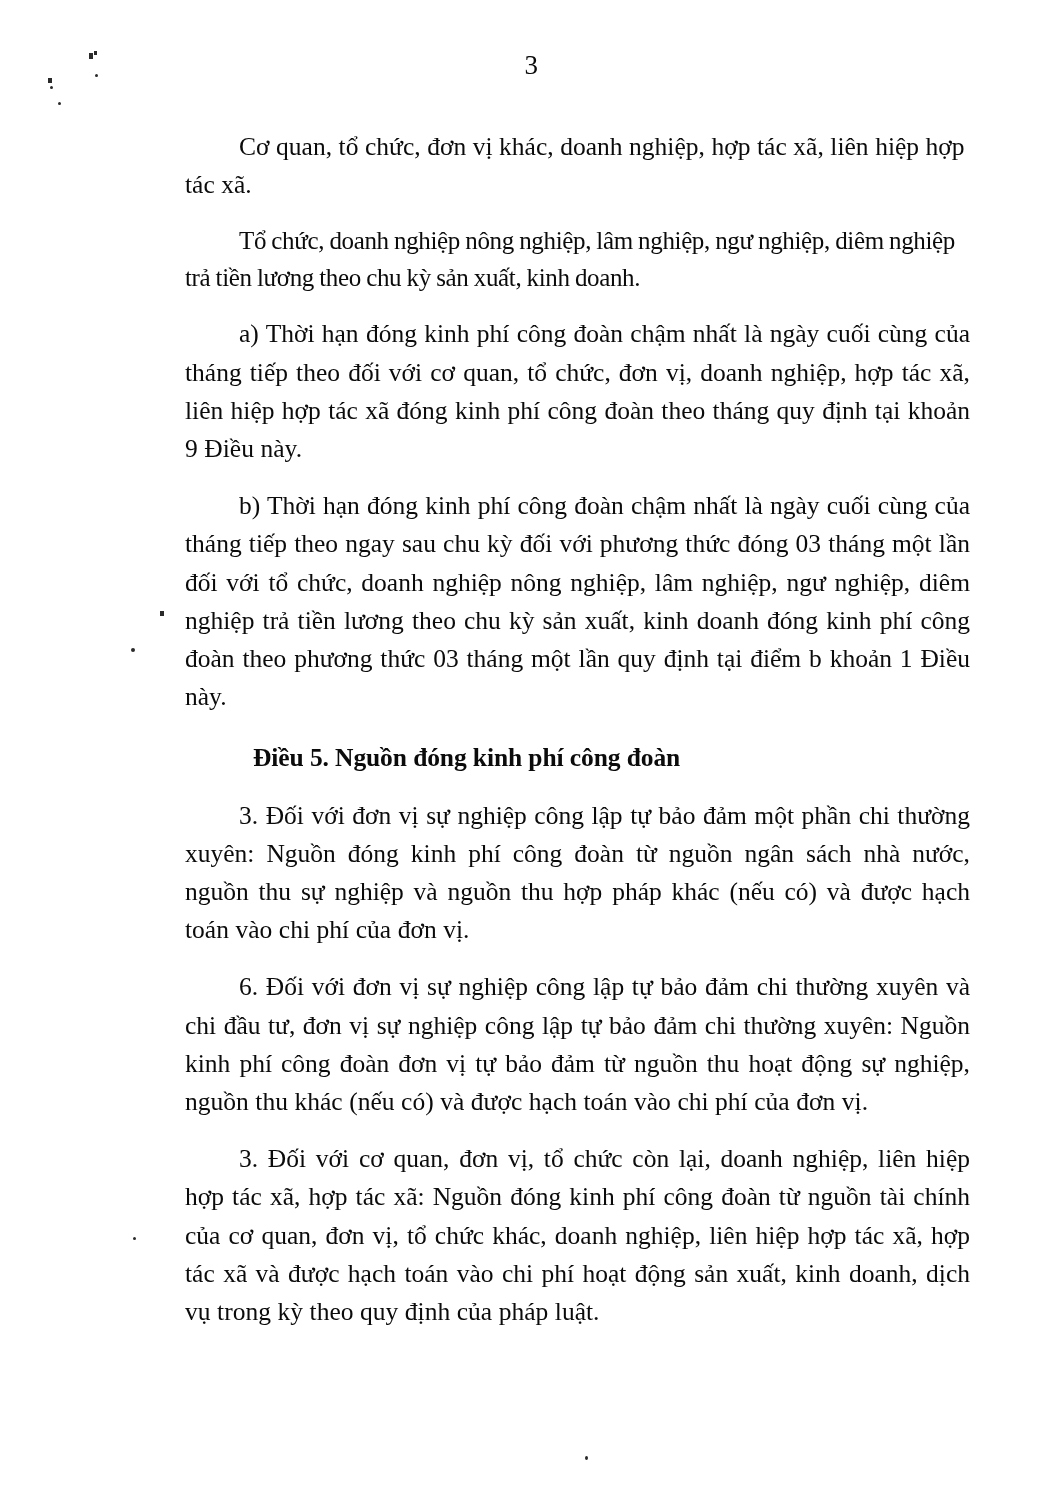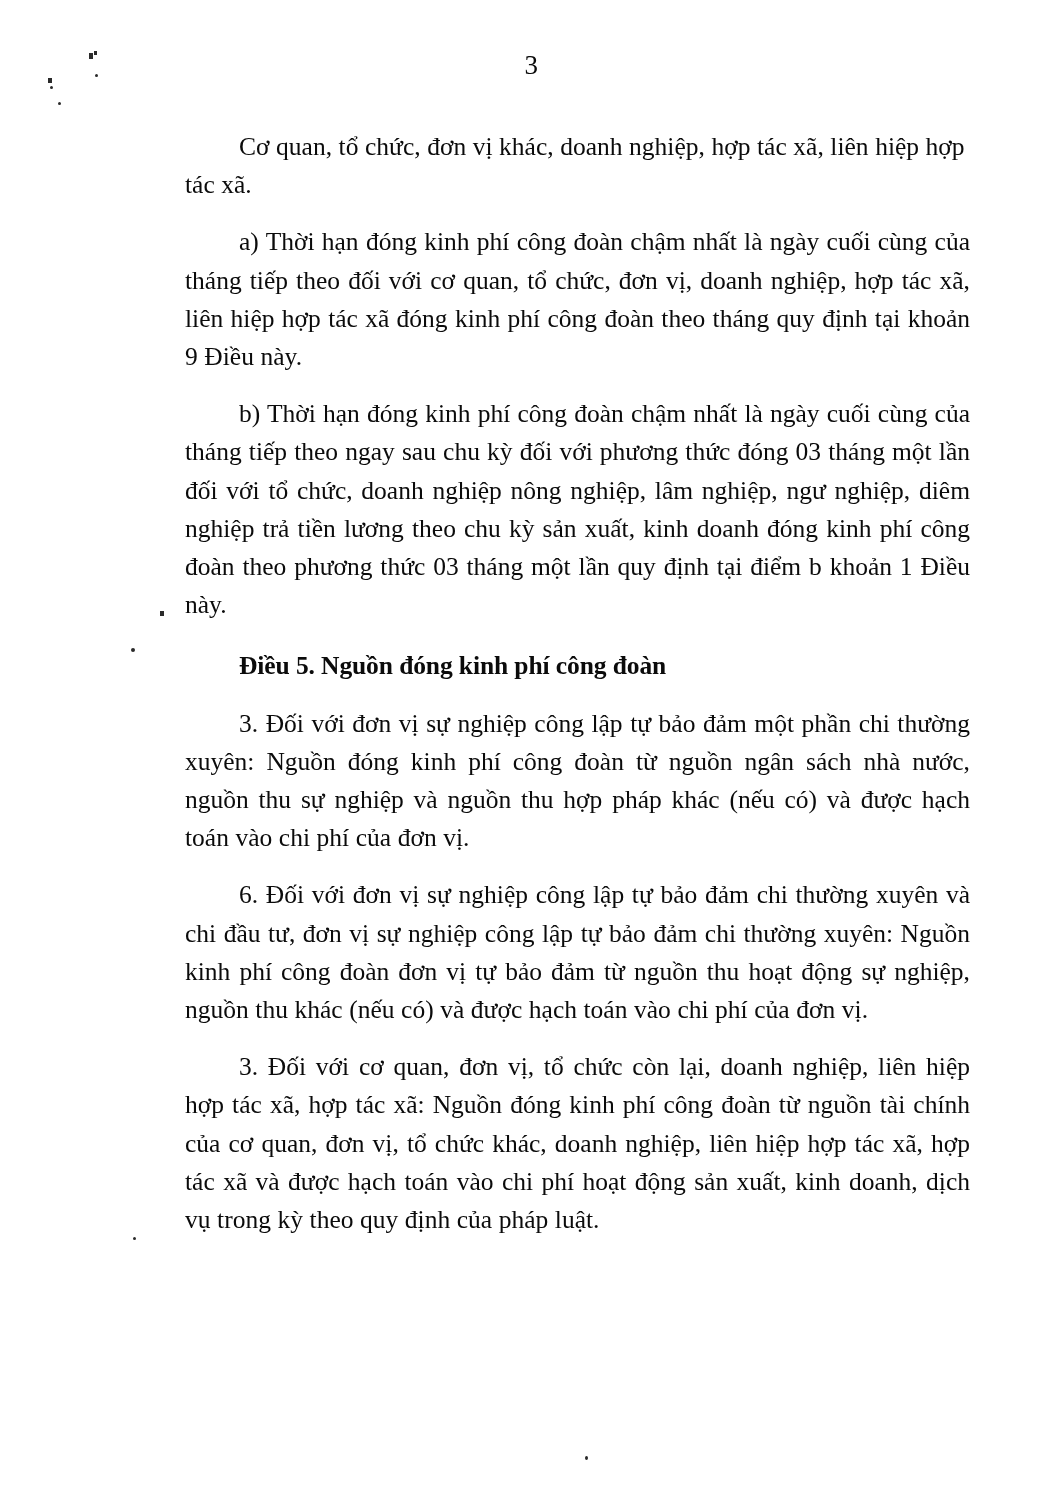--- a/index.html
+++ b/index.html
@@ -53,21 +53,21 @@
     line-height: 36.5px;
     font-size: 25px;
     letter-spacing: -0.35px;
     word-spacing: -0.6px;
   }
   p.para.nojust {
     text-align: left;
   }
 
   h2.heading {
-    margin: 0;
+    margin: 14px;
     font-size: 25.5px;
     line-height: 38.2px;
     font-weight: bold;
     text-indent: 0;
     text-align: left;
     padding-left: 54px;
     letter-spacing: -0.1px;
   }
   h2.heading.gap-lg {
     margin-top: 23px;
@@ -99,20 +99,21 @@
   <div class="speck" style="left:133px; top:1237px; width:3px; height:3px;"></div>
   <div class="speck" style="left:585px; top:1456px; width:3px; height:4px;"></div>
 
   <div class="page-number">3</div>
 
   <div class="content">
 
     <p class="para nojust">Cơ quan, tổ chức, đơn vị khác, doanh nghiệp, hợp tác xã, liên hiệp hợp tác xã.</p>
 
 
+    <p class="para gap tight nojust">Tổ chức, doanh nghiệp nông nghiệp, lâm nghiệp, ngư nghiệp, diêm nghiệp trả tiền lương theo chu kỳ sản xuất, kinh doanh.</p>
 
 
     <p class="para gap">a) Thời hạn đóng kinh phí công đoàn chậm nhất là ngày cuối cùng của tháng tiếp theo đối với cơ quan, tổ chức, đơn vị, doanh nghiệp, hợp tác xã, liên hiệp hợp tác xã đóng kinh phí công đoàn theo tháng quy định tại khoản 9 Điều này.</p>
 
     <p class="para gap">b) Thời hạn đóng kinh phí công đoàn chậm nhất là ngày cuối cùng của tháng tiếp theo ngay sau chu kỳ đối với phương thức đóng 03 tháng một lần đối với tổ chức, doanh nghiệp nông nghiệp, lâm nghiệp, ngư nghiệp, diêm nghiệp trả tiền lương theo chu kỳ sản xuất, kinh doanh đóng kinh phí công đoàn theo phương thức 03 tháng một lần quy định tại điểm b khoản 1 Điều này.</p>
 
     <h2 class="heading gap-lg">Điều 5. Nguồn đóng kinh phí công đoàn</h2>
 
     <p class="para gap">3. Đối với đơn vị sự nghiệp công lập tự bảo đảm một phần chi thường xuyên: Nguồn đóng kinh phí công đoàn từ nguồn ngân sách nhà nước, nguồn thu sự nghiệp và nguồn thu hợp pháp khác (nếu có) và được hạch toán vào chi phí của đơn vị.</p>
 

